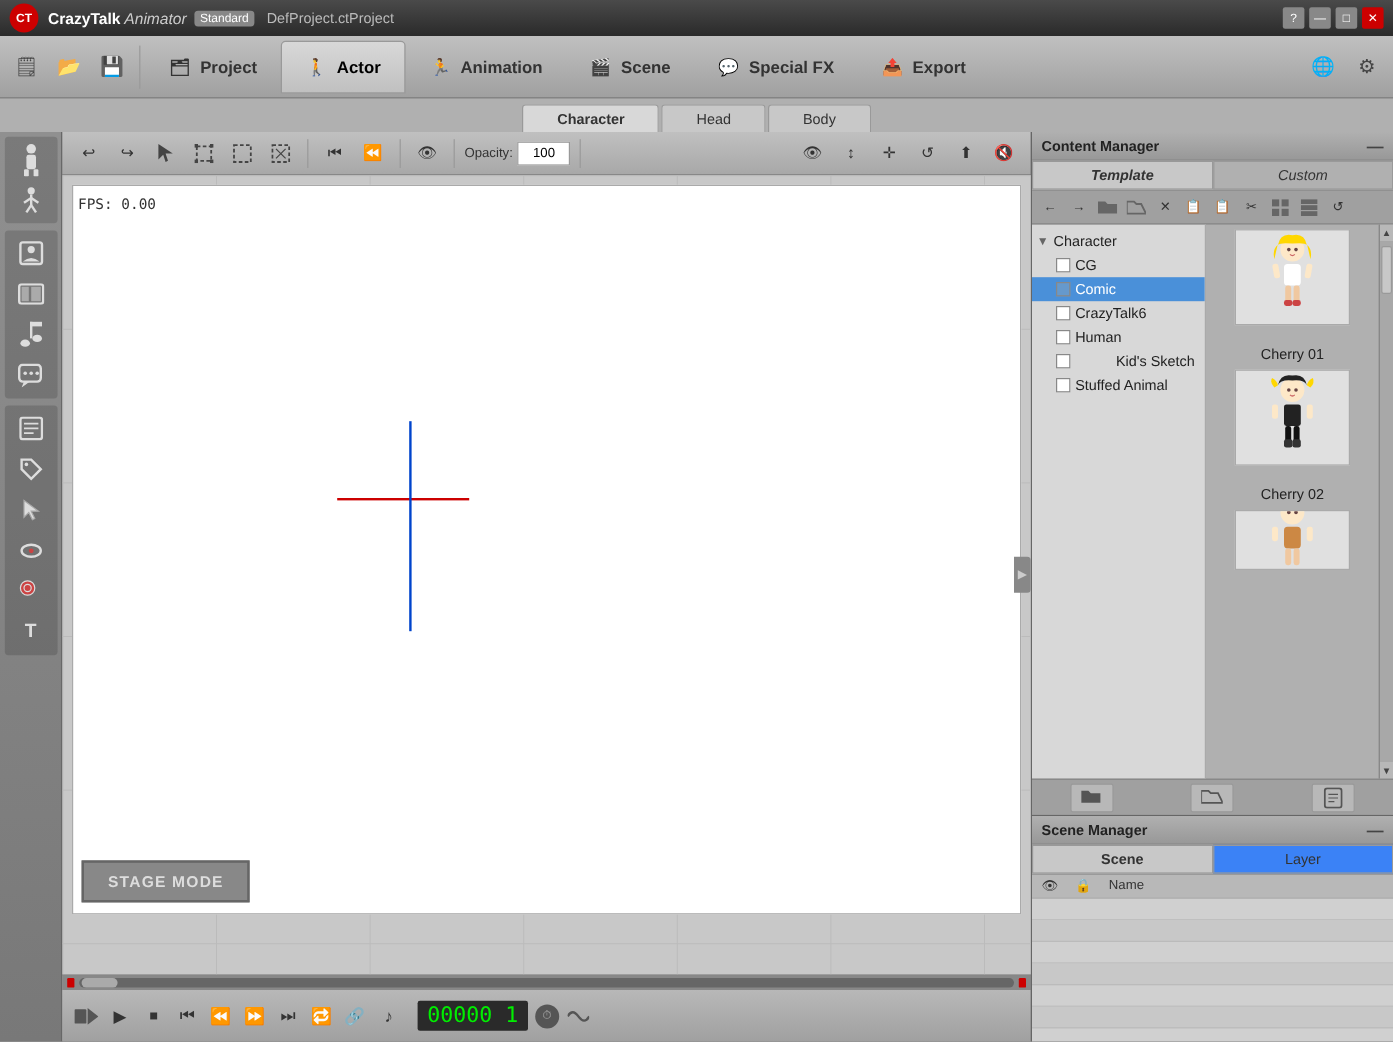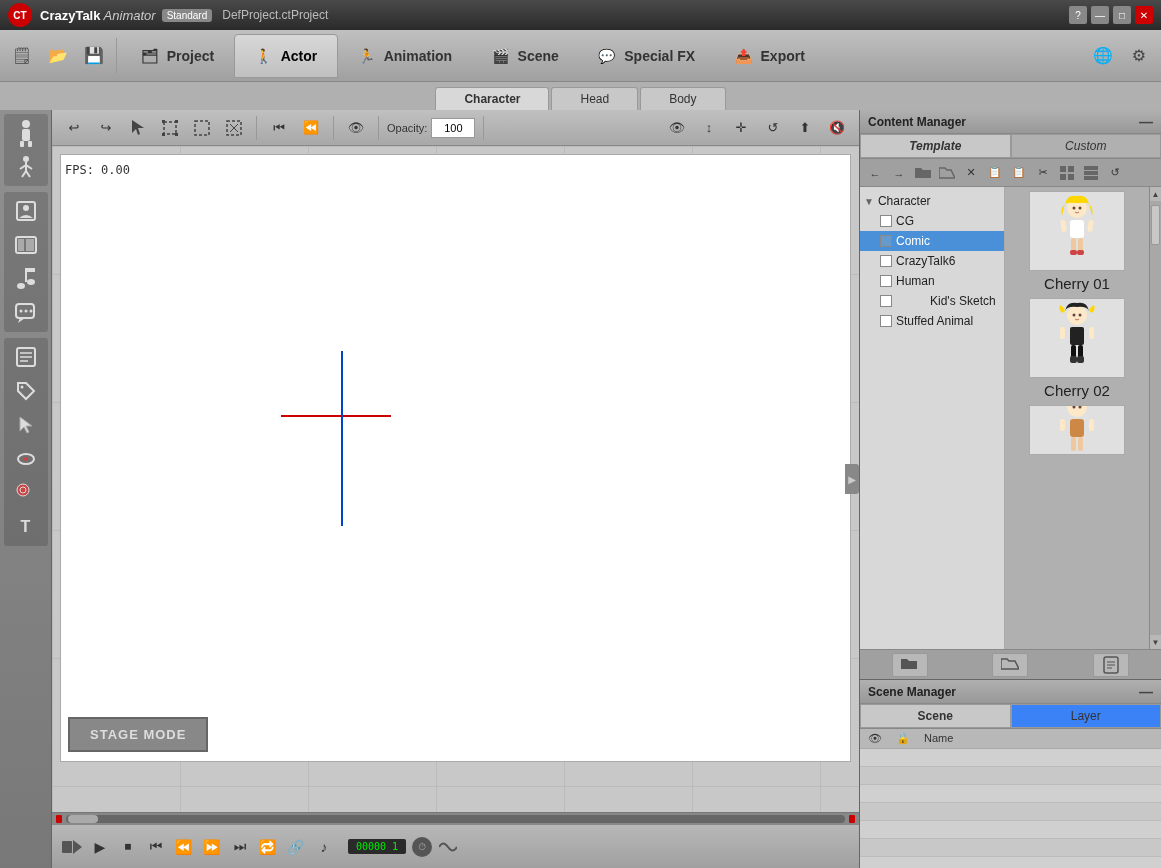--- a/index.html
+++ b/index.html
@@ -293,22 +293,22 @@
       cursor: pointer;
     }
     .thumb-img {
       width: 96px; height: 80px;
       background: #e0e0e0;
       border: 1px solid #aaa;
       display: flex; align-items: center; justify-content: center;
       overflow: hidden;
     }
     .thumb-label {
-      font-size: 15px; color: #222;
-      text-align: left; margin-top: 4px;
+      font-size: 12px; color: #222;
+      text-align: left; margin-top: 17px;
     }
     
     #cm-scrollbar {
       width: 12px;
       background: #a0a0a0;
       border-left: 1px solid #888;
       display: flex; flex-direction: column;
     }
     .scroll-arrow {
       width: 100%; height: 14px;
@@ -624,21 +624,21 @@
         </div>
         <div class="timeline-btn" style="font-size:14px;">▶</div>
         <div class="timeline-btn" style="font-size:14px;">⏹</div>
         <div class="timeline-btn" style="font-size:14px;">⏮</div>
         <div class="timeline-btn" style="font-size:14px;">⏪</div>
         <div class="timeline-btn" style="font-size:14px;">⏩</div>
         <div class="timeline-btn" style="font-size:14px;">⏭</div>
         <div class="timeline-btn" style="font-size:14px;">🔁</div>
         <div class="timeline-btn" style="font-size:14px;">🔗</div>
         <div class="timeline-btn" style="font-size:14px;">♪</div>
-        <div style="background:#2a2a2a;color:#00ee00;font-family:monospace;font-size:10px;padding:2px 8px;border-radius:2px;margin-left:8px;">
+        <div style="background:#2a2a2a;color:#00ee00;font-family:monospace;font-size:18px;padding:2px 8px;border-radius:2px;margin-left:8px;">
           <span>00000 1</span>
         </div>
         <div style="width:20px;height:20px;background:#555;border-radius:50%;margin-left:2px;display:flex;align-items:center;justify-content:center;font-size:10px;color:#aaa;">⏱</div>
         <div class="timeline-btn">
           <svg width="18" height="14" viewBox="0 0 18 14">
             <path d="M0 7 Q4 0 9 7 Q14 14 18 7" fill="none" stroke="#555" stroke-width="2"></path>
           </svg>
         </div>
       </div>
     </div>

